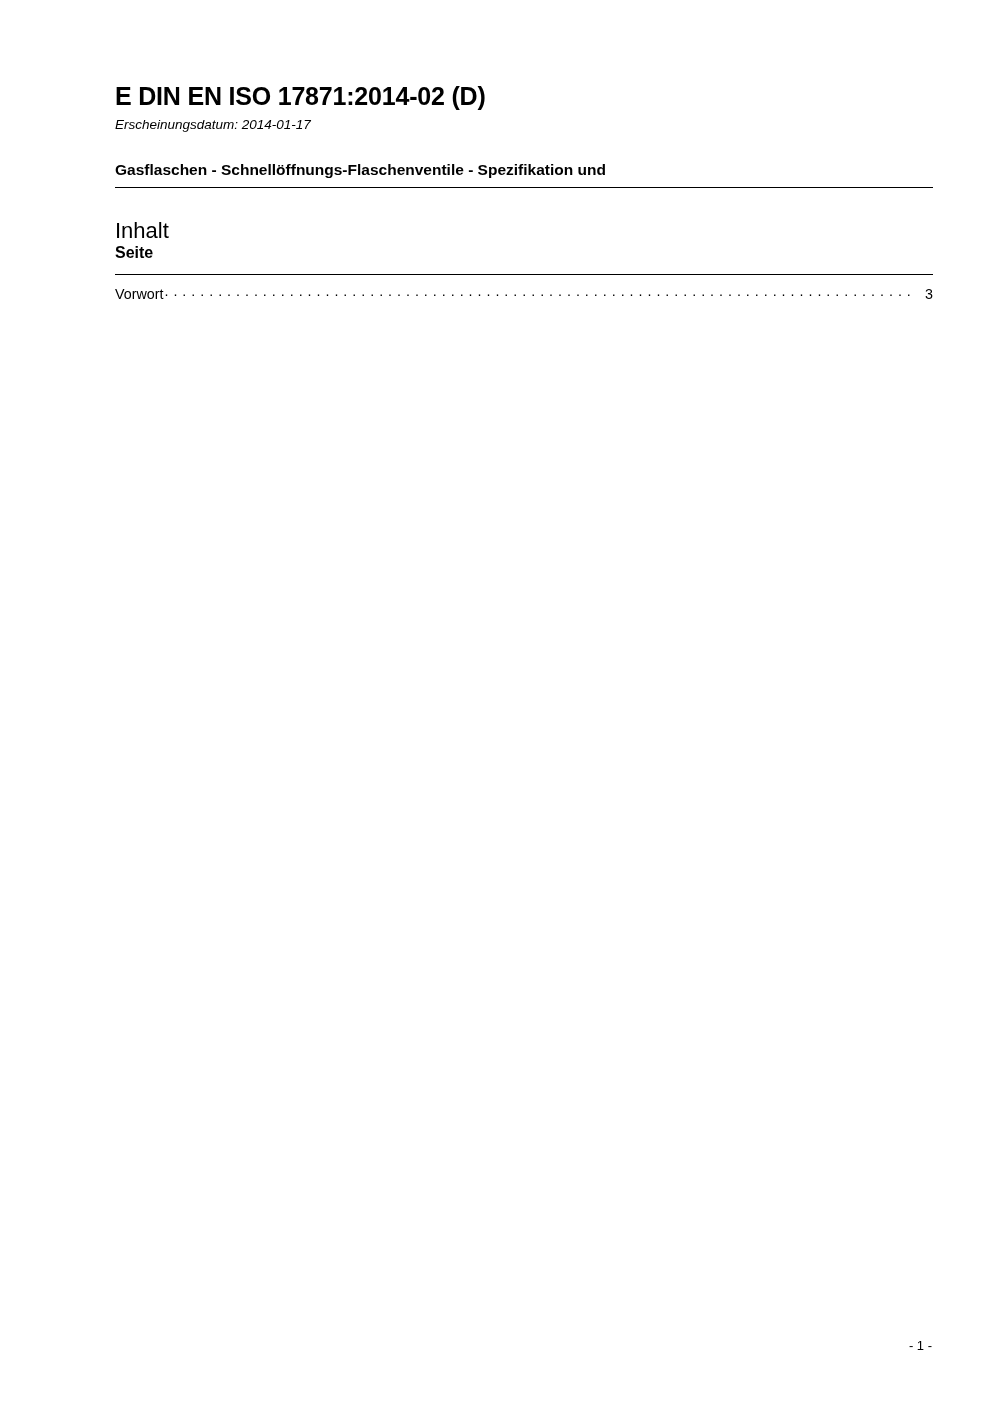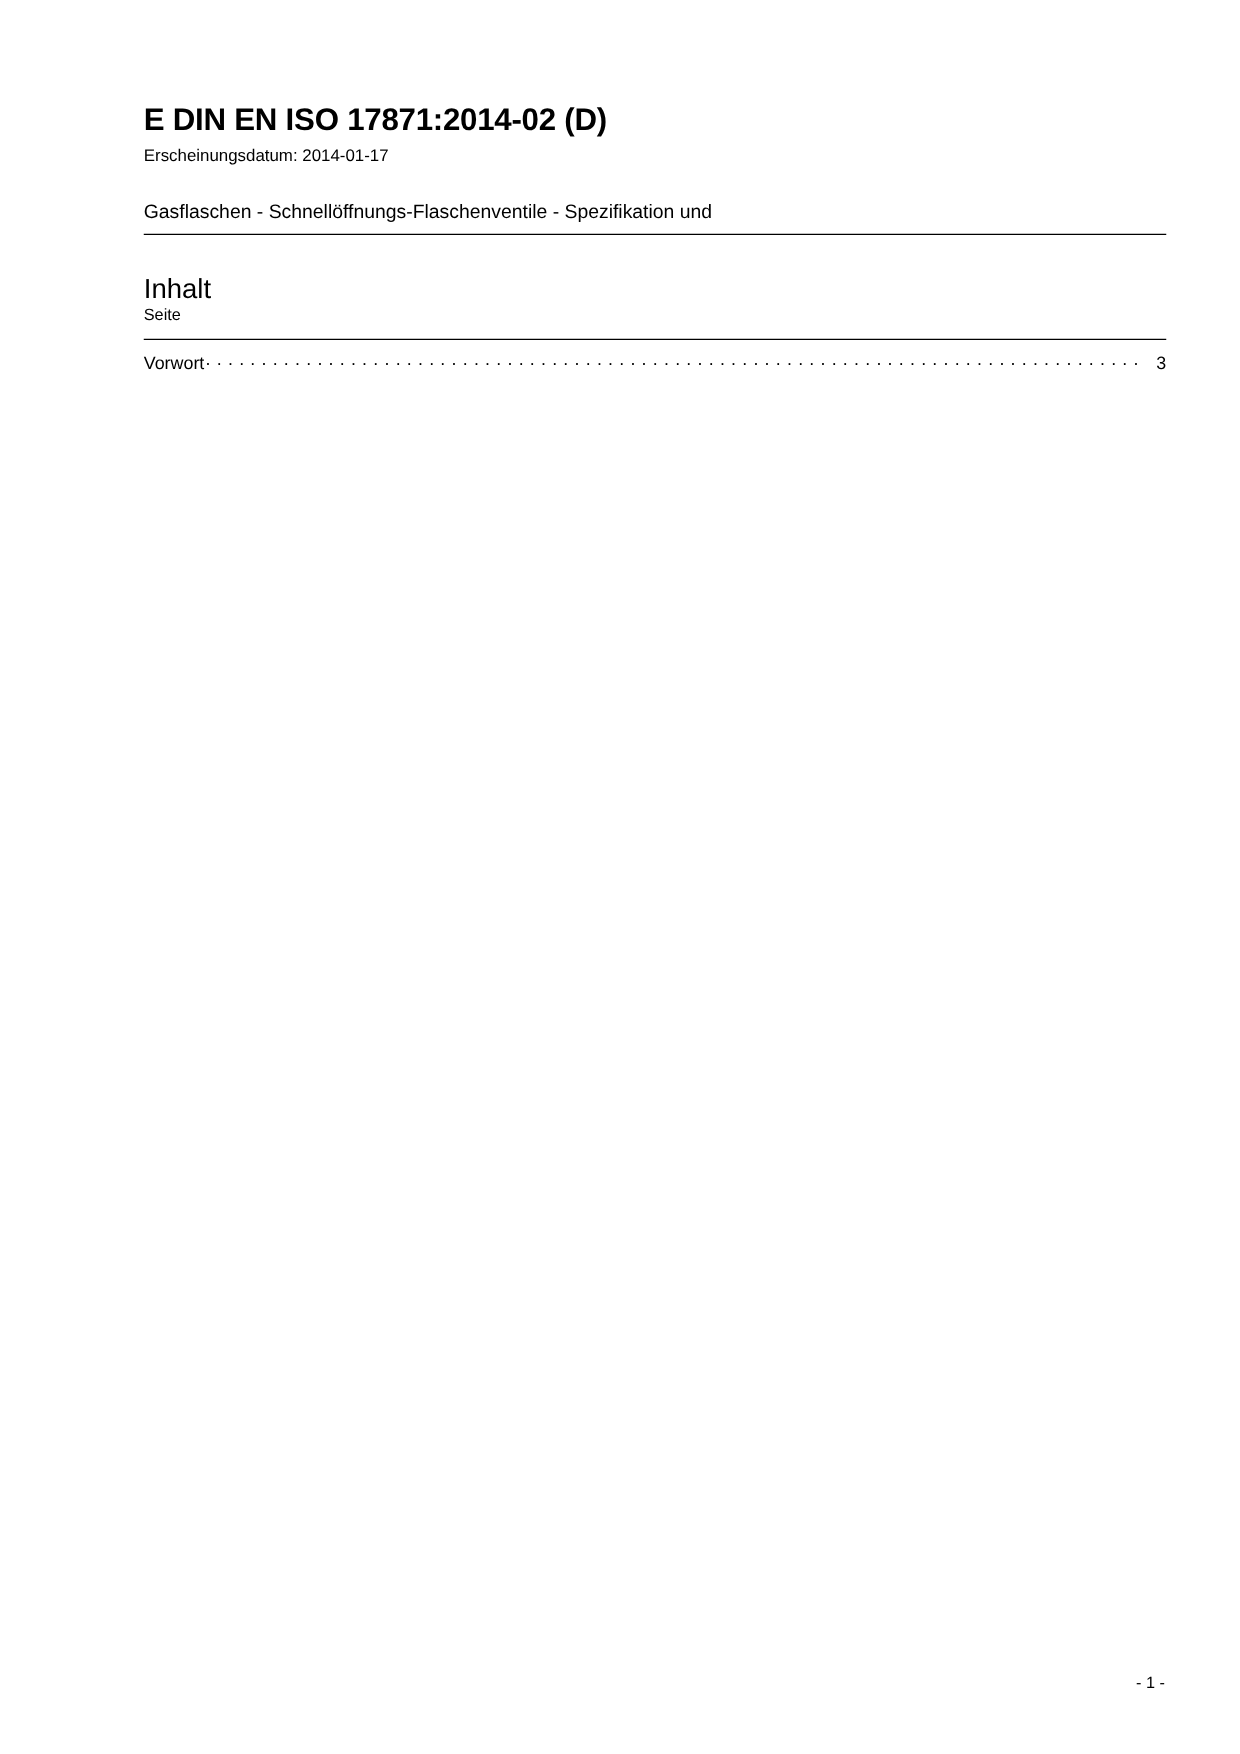--- a/index.html
+++ b/index.html
@@ -29,24 +29,25 @@
     font-size: 25px;
     font-weight: bold;
     letter-spacing: -0.2px;
     line-height: 1.15;
     margin: 0 0 6px 0;
   }
   .doc-date {
     font-size: 13.5px;
     line-height: 1.2;
     margin: 0 0 26px 0;
+    font-style: italic;
   }
   .doc-title {
     font-size: 15.5px;
-    font-weight: normal;
+    font-weight: bold;
     line-height: 1.45;
     margin: 0 0 6px 0;
   }
   .rule {
     border: none;
     border-top: 1px solid #000;
     margin: 6px 0 0 0;
     height: 0;
   }
   .toc-head {
@@ -55,22 +56,22 @@
     justify-content: space-between;
     margin-top: 30px;
     margin-bottom: 12px;
     flex-direction: column;
   }
   .toc-head .inhalt {
     font-size: 22px;
     font-weight: normal;
   }
   .toc-head .seite {
-    font-size: 13px;
-    font-weight: normal;
+    font-size: 16px;
+    font-weight: bold;
   }
   .rule-thin {
     border: none;
     border-top: 1px solid #000;
     margin: 0 0 10px 0;
   }
   .toc {
     font-size: 14.3px;
     line-height: 1.38;
   }

